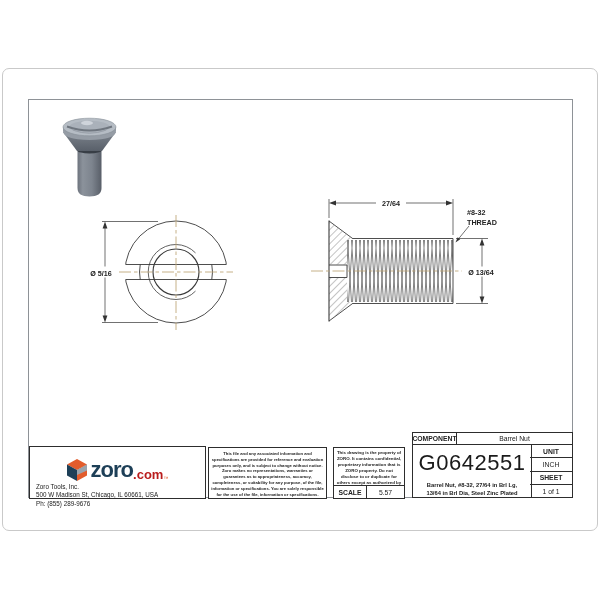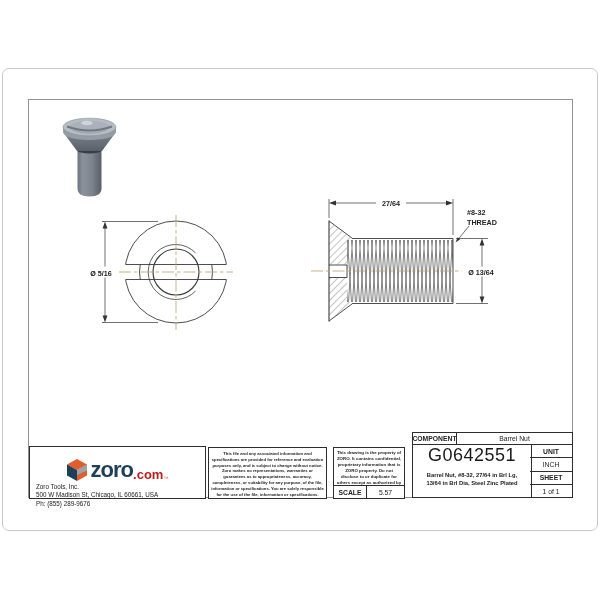--- a/index.html
+++ b/index.html
@@ -38,21 +38,21 @@
   .scale-value{flex:1;font-size:6.8px;display:flex;align-items:center;justify-content:center;}
 
   .right-block{left:412px;top:432px;width:161px;height:66px;}
   .comp-row{position:absolute;left:0;top:0;width:100%;height:12px;border-bottom:1px solid #2d2d2d;
             display:flex;box-sizing:border-box;}
   .comp-label{width:44px;border-right:1px solid #2d2d2d;font-size:6.8px;font-weight:700;
               display:flex;align-items:center;justify-content:center;box-sizing:border-box;}
   .comp-value{flex:1;font-size:6.8px;display:flex;align-items:center;justify-content:center;}
   .pn-cell{position:absolute;left:0;top:12px;width:119px;height:53px;border-right:1px solid #2d2d2d;
            box-sizing:border-box;text-align:center;}
-  .pn{font-size:18px;letter-spacing:.5px;color:#1a1a1a;}
+  .pn{margin-top:5px;font-size:22px;letter-spacing:.5px;color:#1a1a1a;}
   .pn-desc{margin:6px 7px 0 7px;font-size:5.8px;font-weight:600;line-height:1.35;color:#1a1a1a;}
   .meta-col{position:absolute;right:0;top:12px;width:42px;height:53px;}
   .meta-cell{height:13.4px;border-bottom:1px solid #2d2d2d;display:flex;align-items:center;
              justify-content:center;font-size:6.8px;box-sizing:border-box;}
   .meta-cell:last-child{border-bottom:none;}
   .meta-head{font-weight:700;}
 </style>
 </head>
 <body>
 

